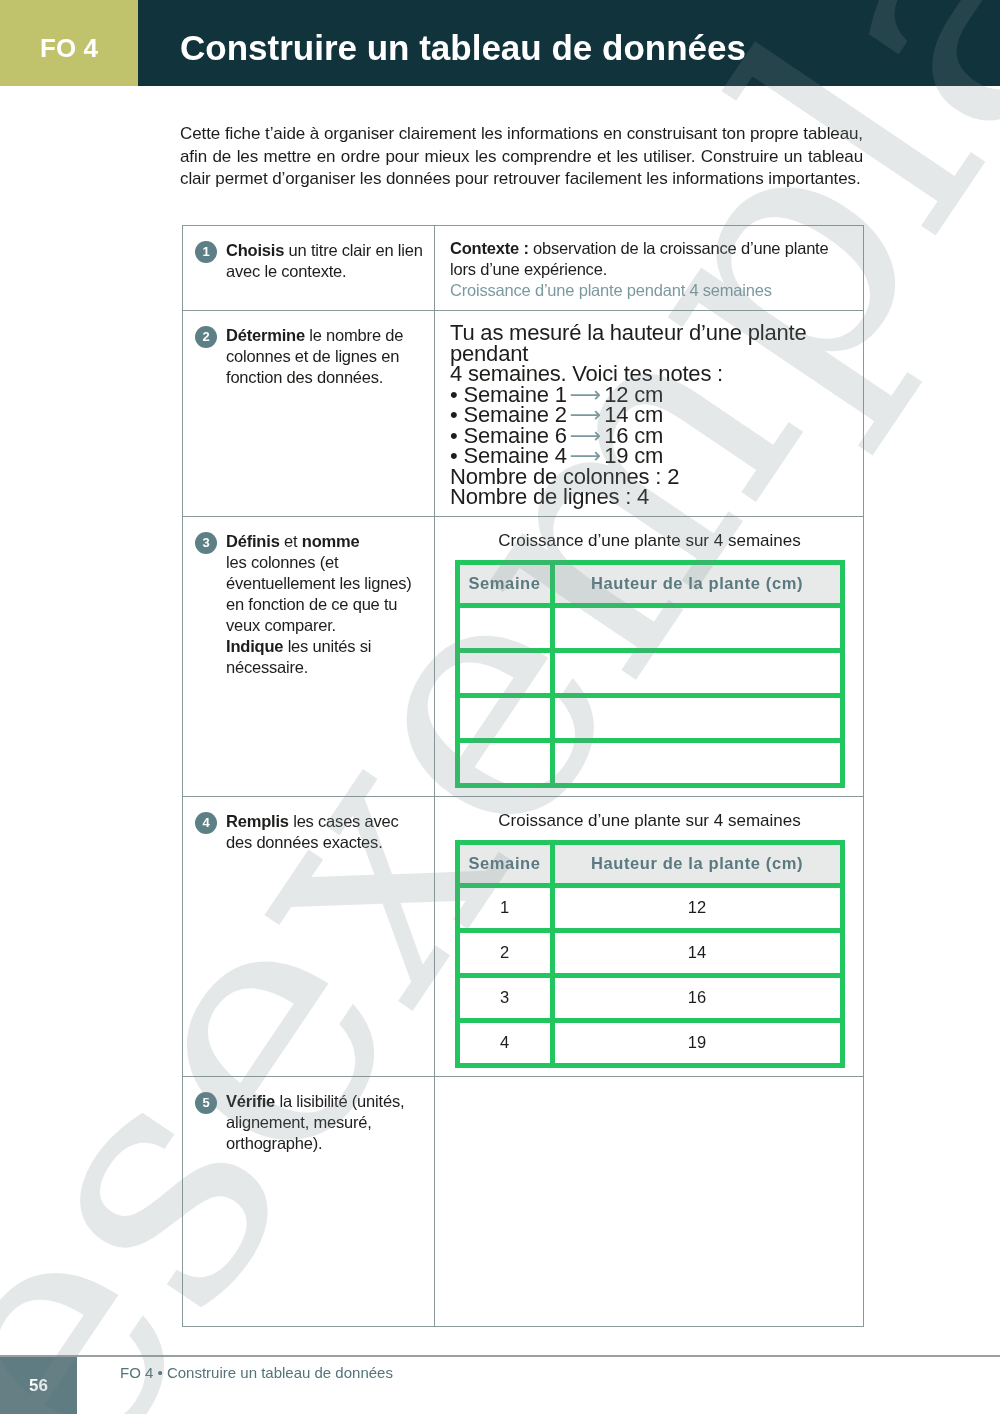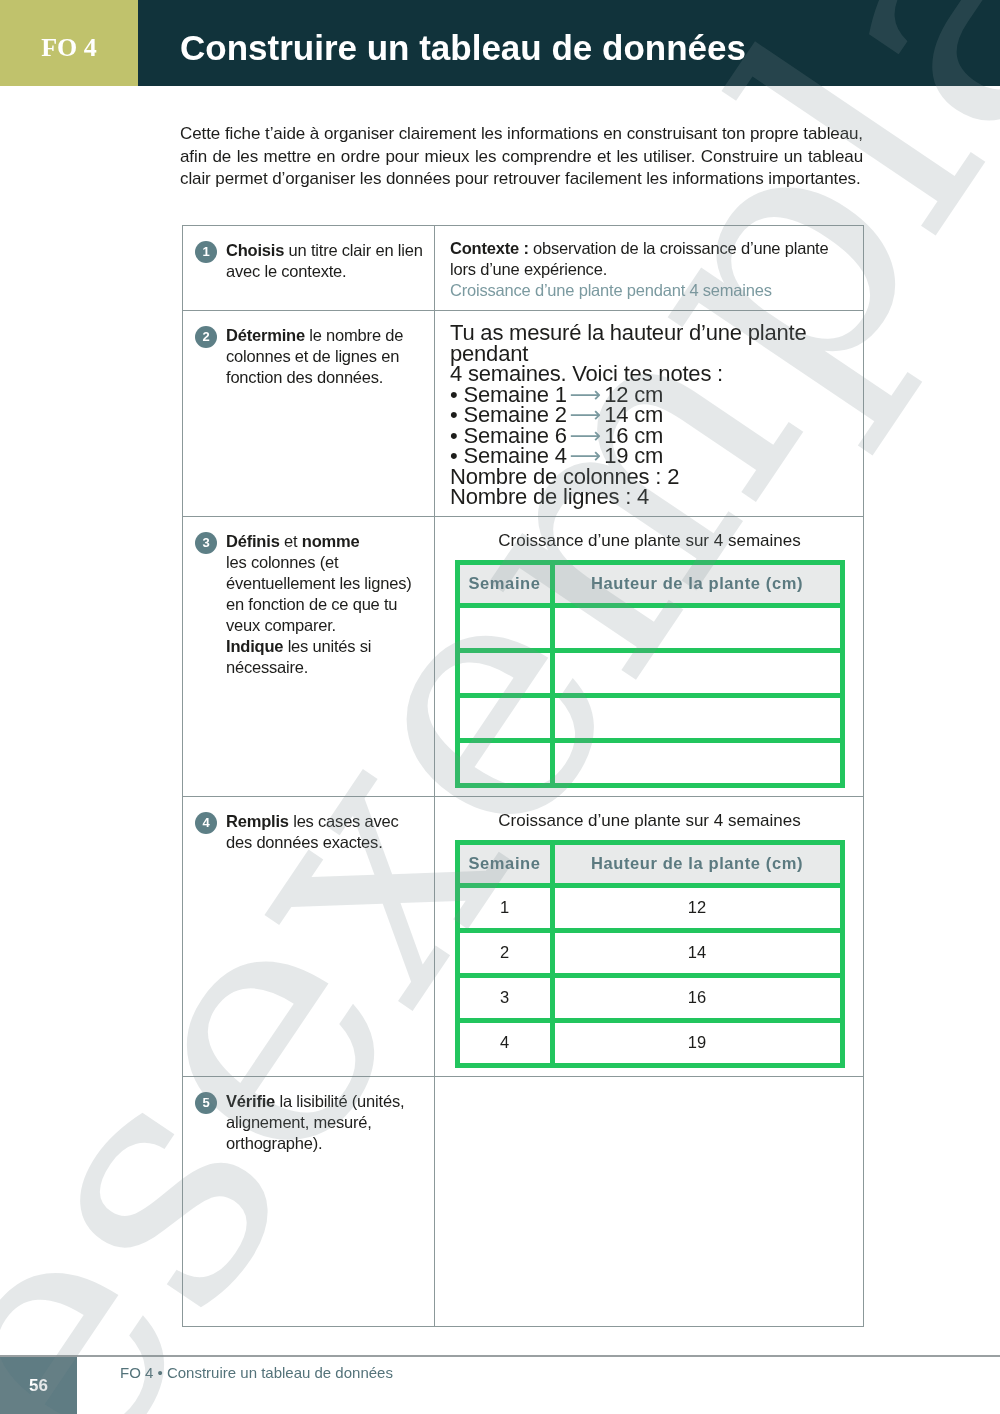--- a/index.html
+++ b/index.html
@@ -5,21 +5,21 @@
   html,body { margin:0; padding:0; background:#fff; }
   .page {
     position:relative; width:1000px; height:1414px; background:#fff;
     overflow:hidden; font-family:"Liberation Sans", sans-serif; color:#1d1d1b;
   }
 
   
   .page-header { position:absolute; top:0; left:0; width:1000px; height:86px; display:flex; }
   .badge {
     width:138px; background:#c0c26c; color:#fff; font-weight:bold; font-size:26px;
-    display:flex; align-items:center; justify-content:center; padding-top:10px; box-sizing:border-box;font-family:Liberation Serif, serif;
+    display:flex; align-items:center; justify-content:center; padding-top:10px; box-sizing:border-box;
   }
   .header-bar {
     flex:1; background:#11333b; color:#fff; display:flex; align-items:center;
     font-size:35px; font-weight:bold; padding-left:42px; padding-top:10px; box-sizing:border-box;
   }
 
   
   .watermark {
     position:absolute; left:480px; top:700px;
     transform:translate(-50%,-50%) rotate(-56deg);

